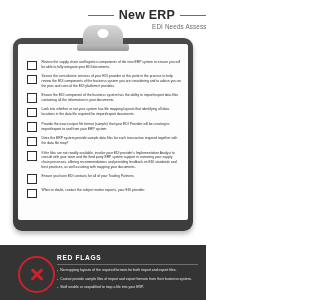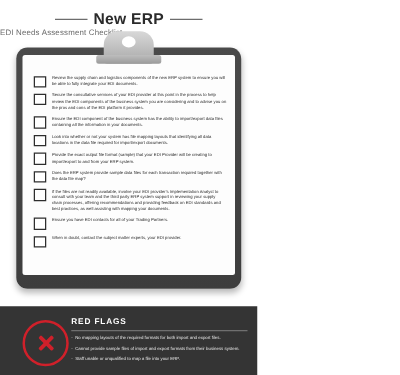--- a/index.html
+++ b/index.html
@@ -20,21 +20,22 @@
     height: 300px;
     background: #ffffff;
   }
 
   
   .header {
     position: absolute;
     top: 8px;
     left: 0;
     width: 206px;
-    text-align: left;
+    text-align: right;
+    padding-left: 44px;
   }
   .title-row {
     display: flex;
     align-items: center;
     justify-content: center;
     gap: 5px;
   }
   .title-rule {
     height: 1px;
     width: 26px;

